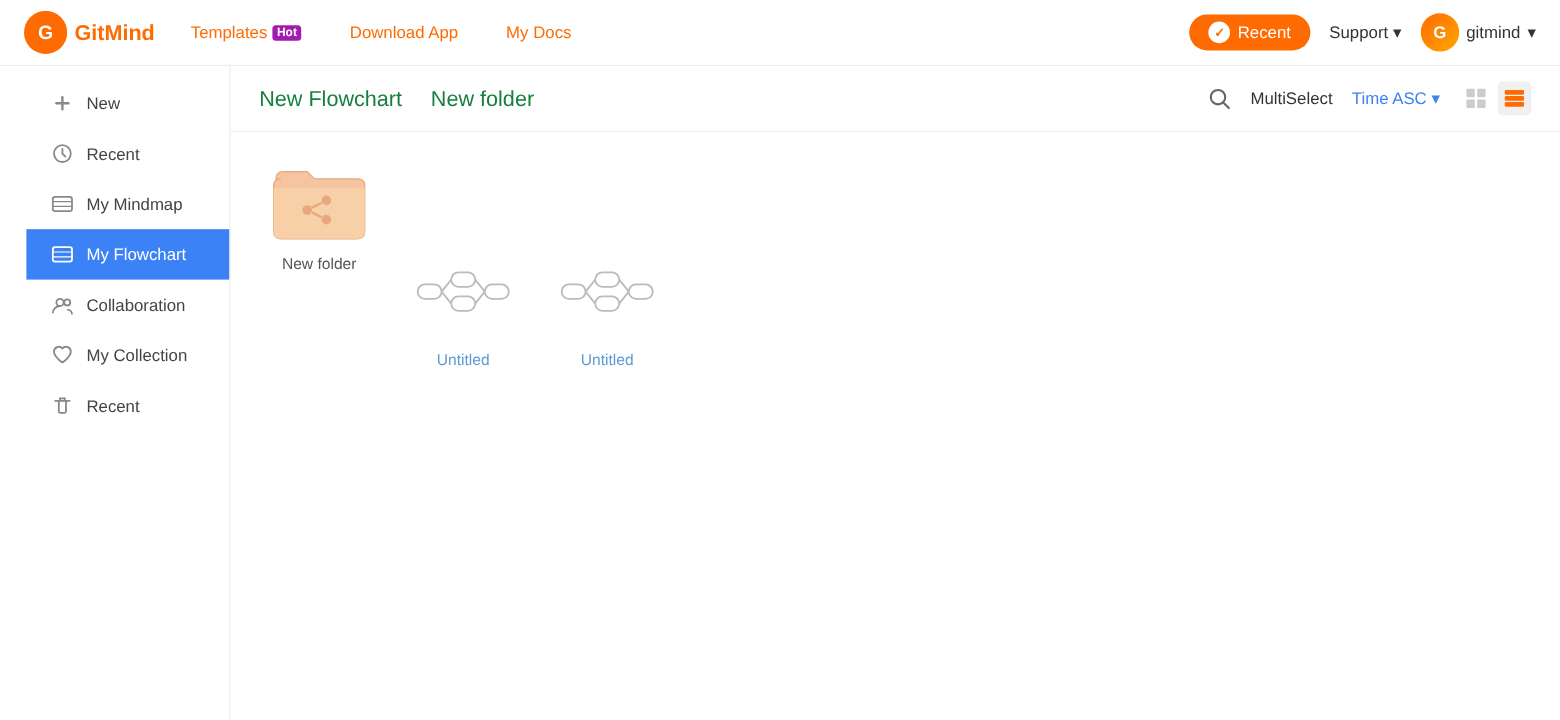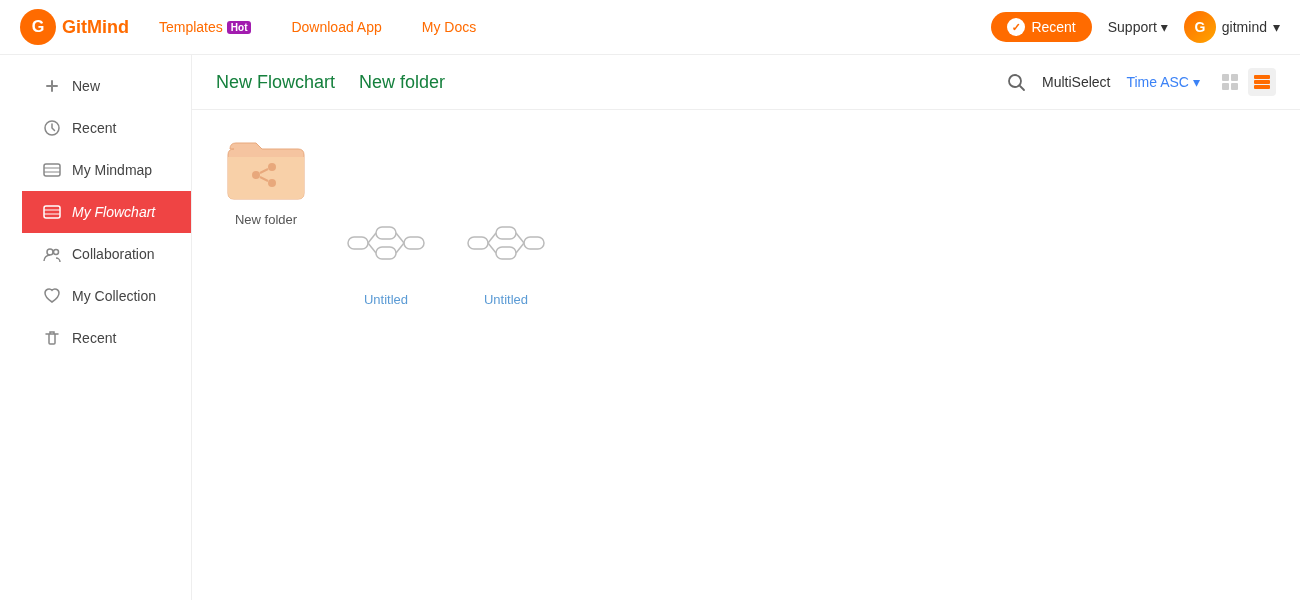--- a/index.html
+++ b/index.html
@@ -133,23 +133,22 @@
       display: flex;
       align-items: center;
       gap: 10px;
       padding: 12px 20px;
       cursor: pointer;
       font-size: 14px;
       color: #444;
       border-radius: 0;
     }
     .sidebar-item.active {
-      background: #ef4444;
+      background: #3b82f6;
       color: #fff;
-      font-style: italic;
     }
     .sidebar-item.active .sidebar-icon { color: #fff; }
     .sidebar-icon {
       font-size: 16px;
       color: #888;
       width: 20px;
       display: flex;
       align-items: center;
       justify-content: center;
     }

